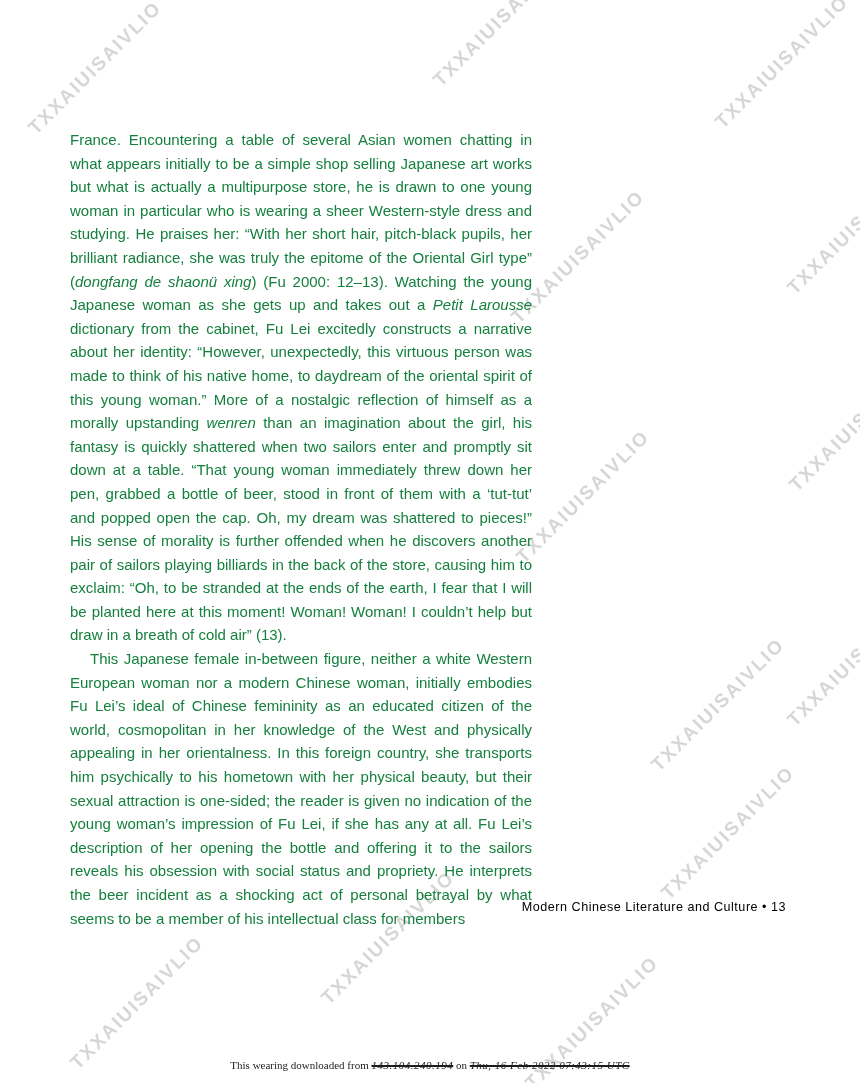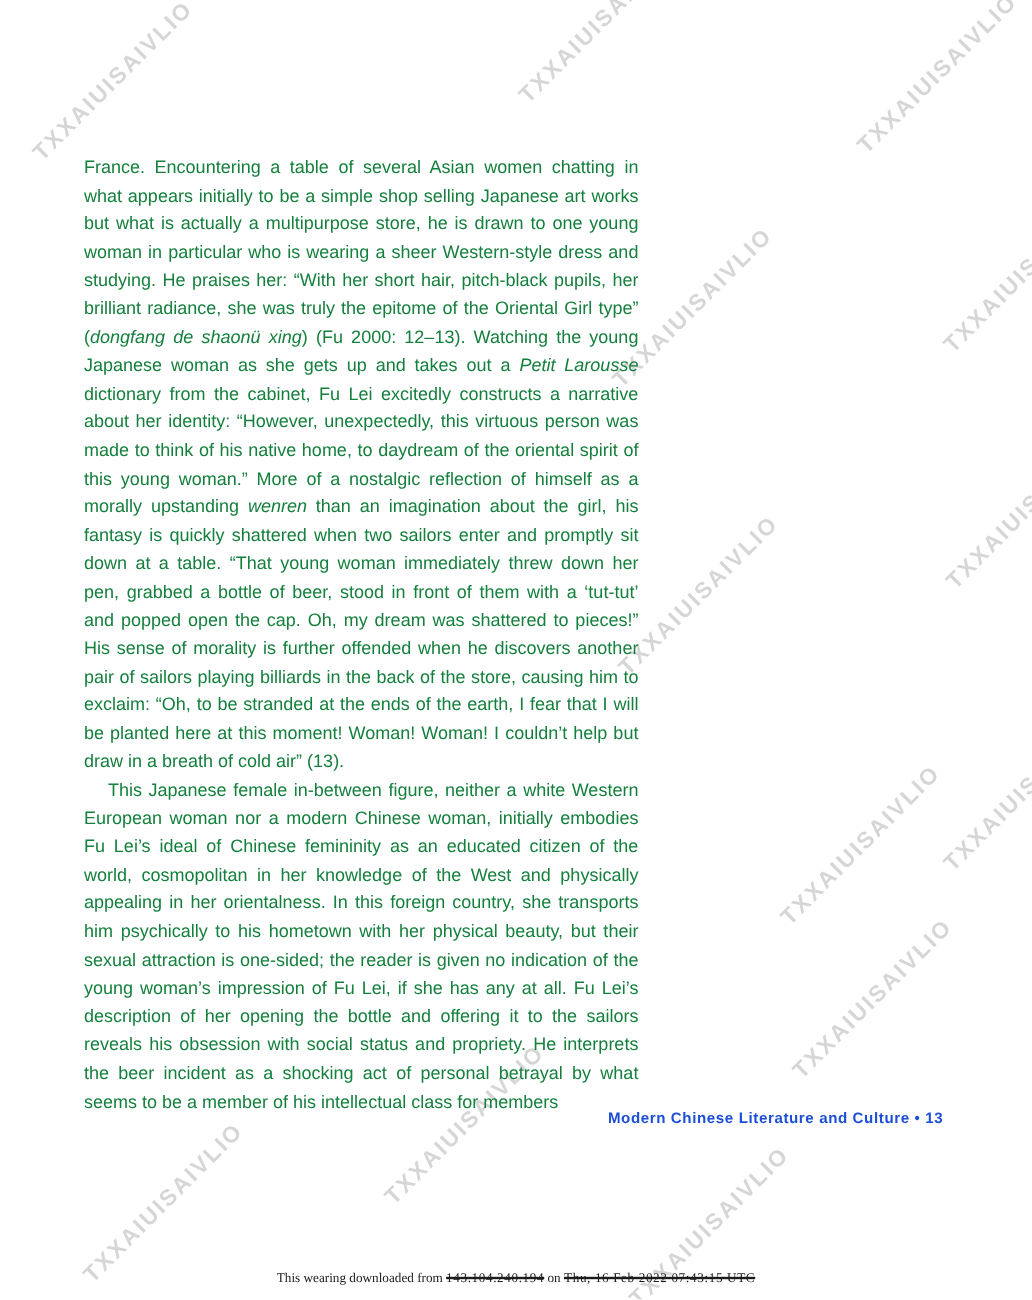--- a/index.html
+++ b/index.html
@@ -46,42 +46,42 @@
   .body-text p.indent {
     text-indent: 20px;
   }
   .body-text em {
     font-style: italic;
   }
   .running-footer {
     position: absolute;
     top: 900px;
     right: 74px;
-    font-weight: bold;
+    font-weight: normal;
     font-size: 12.6px;
     letter-spacing: 0.5px;
-    color: #1d4ed8;
+    color: #000000;
     white-space: nowrap;
-    margin-top: 25px;
   }
   .download-notice {
     position: absolute;
     left: 0;
     width: 100%;
     bottom: 10px;
     text-align: center;
     font-family: "Liberation Serif", serif;
     font-size: 11px;
     line-height: 15px;
     color: #1c1c1c;
   }
   .struck {
     text-decoration: line-through;
     text-decoration-thickness: 1.5px;
     letter-spacing: 0.5px;
+    font-style: italic;
   }
 </style>
 </head>
 <body>
 
 <div class="page">
 
   <div class="watermark-layer">
       <div class="watermark" style="left: 95px; top: 68px;">TXXAIUISAIVLIO</div>
       <div class="watermark" style="left: 500px; top: 20px;">TXXAIUISAIVLIO</div>

